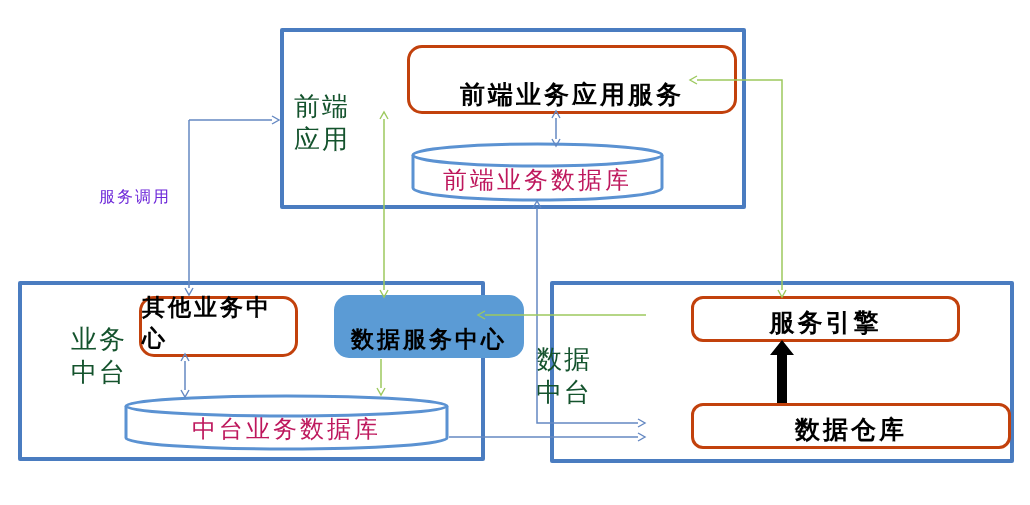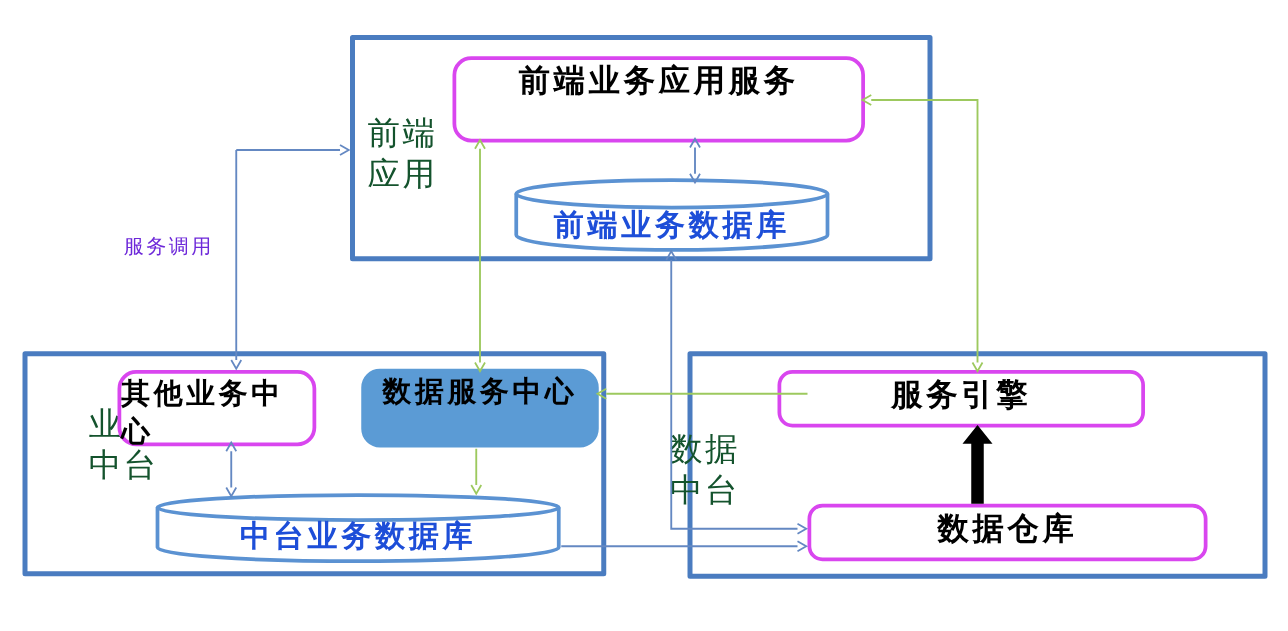--- a/index.html
+++ b/index.html
@@ -6,37 +6,37 @@
   #stage{
     position:relative;width:1030px;height:505px;background:#ffffff;
     font-family:"Liberation Serif", serif;overflow:hidden;
   }
   .group-box{
     position:absolute;border:4px solid #4a7cc0;background:transparent;
     border-radius:2px;box-sizing:border-box;
   }
   .node{
     position:absolute;box-sizing:border-box;background:#ffffff;
-    border:3px solid #d946ef;border-radius:15px;
-    display:flex;align-items:flex-start;justify-content:center;
-    font-weight:bold;color:#000;letter-spacing:3px;
+    border:3px solid #c2410c;border-radius:15px;
+    display:flex;align-items:flex-end;justify-content:center;
+    font-weight:bold;color:#000;letter-spacing:3px;margin-left:45px;
   }
   .node.filled{
     background:#5b9bd5;border-color:#5b9bd5;color:#000000;
   }
   .node-label-lg{font-size:25px;}
   .node-label-md{font-size:23px;}
   .group-label{
     position:absolute;color:#14532d;font-weight:normal;font-size:26px;
     line-height:1.25;white-space:pre-line;letter-spacing:2px;
   }
   .cyl{position:absolute;}
   .cyl-text{
     position:absolute;left:0;right:0;display:flex;align-items:center;justify-content:center;
-    font-weight:bold;font-size:24px;color:#1d4ed8;letter-spacing:3px;
+    font-weight:normal;font-size:24px;color:#be185d;letter-spacing:3px;
   }
   .annotation{
     position:absolute;color:#6d28d9;font-size:16px;letter-spacing:2px;
     font-family:"Liberation Sans", sans-serif;
   }
   #wires{position:absolute;left:0;top:0;width:1030px;height:505px;pointer-events:none;}
 </style>
 </head>
 <body>
 
@@ -58,21 +58,21 @@
   </div>
 
   <div class="node node-label-md" style="left:94px;top:296px;width:159px;height:61px;">
     <span>其他业务中心</span>
   </div>
 
   <div class="node filled node-label-md" style="left:289px;top:295px;width:190px;height:63px;">
     <span>数据服务中心</span>
   </div>
 
-  <div class="node node-label-lg" style="left:622px;top:296px;width:294px;height:46px;border-radius:12px;">
+  <div class="node node-label-lg" style="left:646px;top:296px;width:269px;height:46px;border-radius:12px;">
     <span>服务引擎</span>
   </div>
 
   <div class="node node-label-lg" style="left:646px;top:403px;width:320px;height:46px;border-radius:12px;">
     <span>数据仓库</span>
   </div>
 
   <div class="cyl" style="left:411px;top:141px;width:253px;height:63px;">
     <svg width="253" height="63" viewBox="0 0 253 63">
       <path d="M2,14 L2,47 A124.5,12 0 0 0 251,47 L251,14" fill="#ffffff" stroke="#5b92d2" stroke-width="3"></path>

